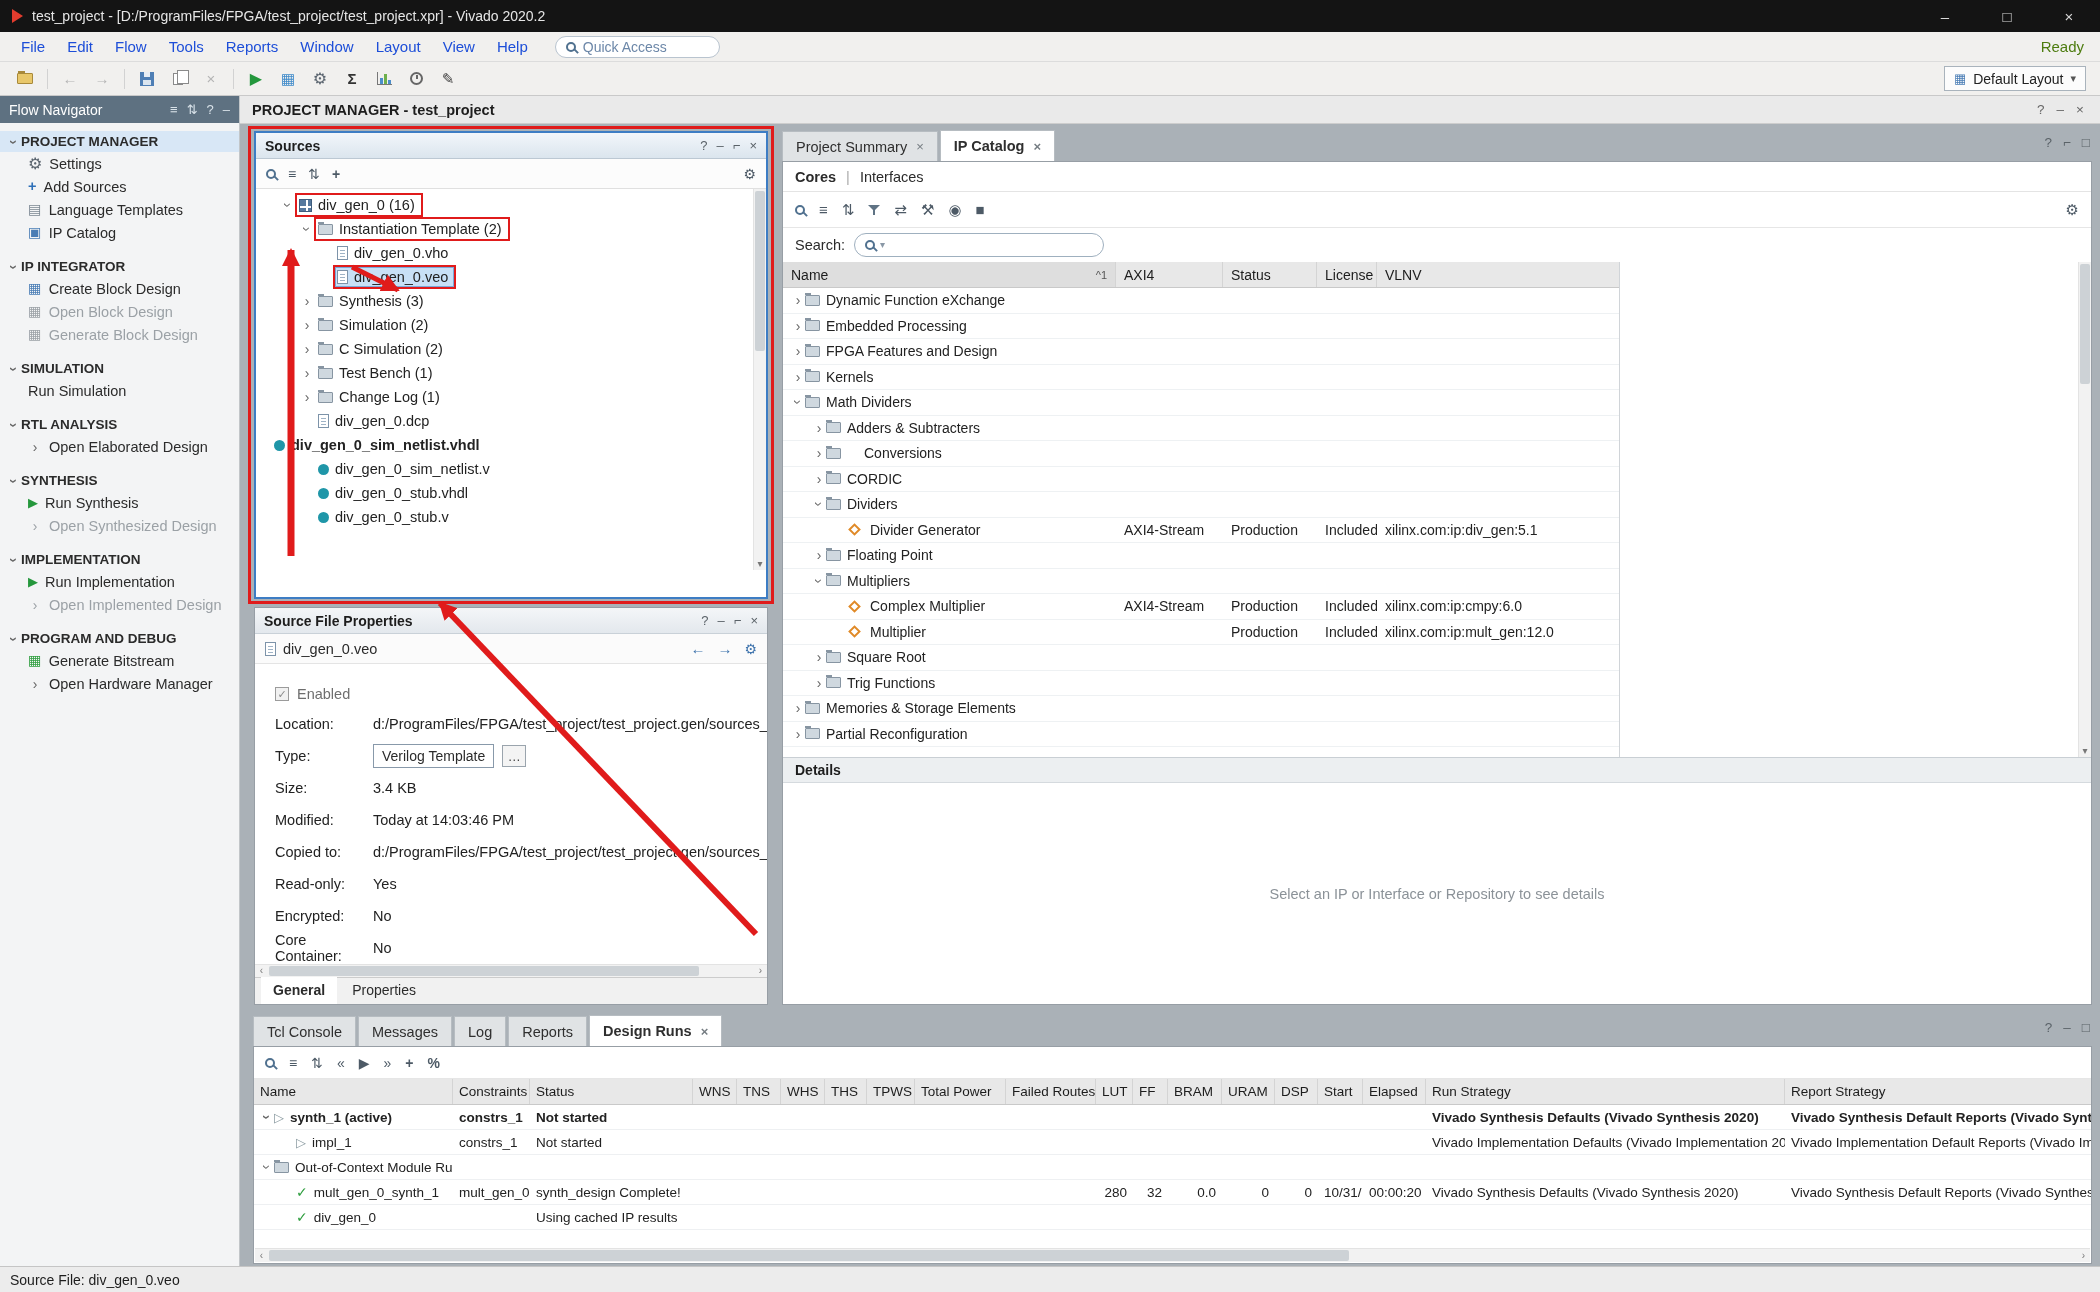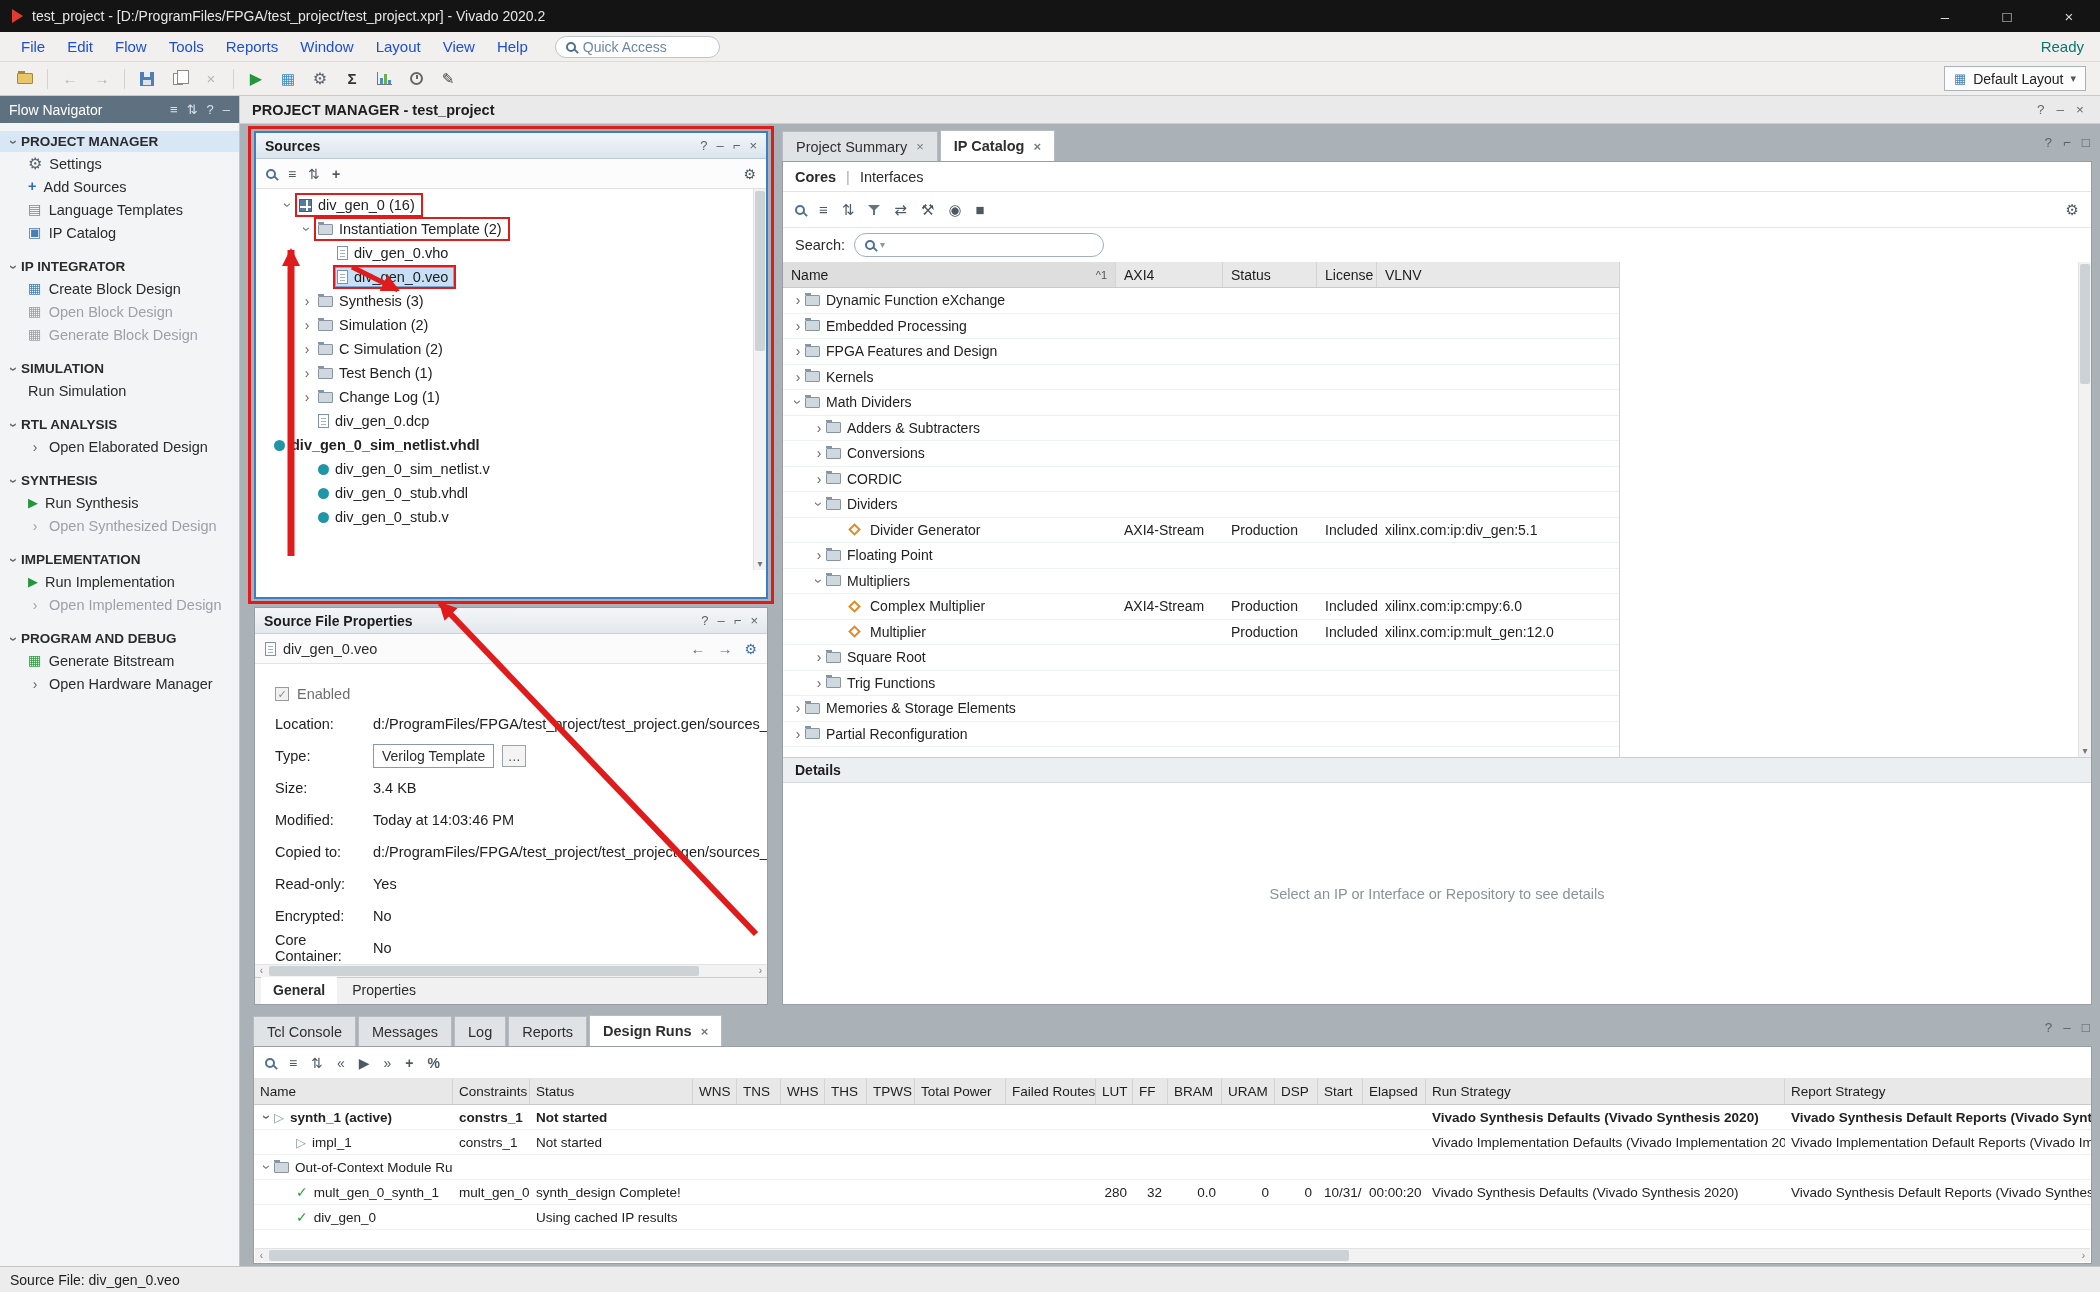--- a/index.html
+++ b/index.html
@@ -15,21 +15,21 @@
   border-left:11px solid #e23c2e;margin-right:9px}
 .win-controls{position:absolute;right:0;top:0;height:100%;display:flex}
 .win-btn{width:62px;height:100%;display:flex;align-items:center;justify-content:center;font-size:15px;color:#d8d8d8}
 
 
 .menubar{position:absolute;top:32px;left:0;width:100%;height:30px;background:#f1f0ee;border-bottom:1px solid #dcdcdc;
   display:flex;align-items:center;padding-left:10px;z-index:9}
 .menu-item{padding:3px 11px;color:#1d4ed8}
 .quick-access{margin-left:16px;display:flex;align-items:center;gap:7px;border:1px solid #b9c4cf;border-radius:11px;
   background:#fff;height:22px;padding:0 10px;width:165px;color:#6c87a8;font-size:14px}
-.ready{position:absolute;right:16px;color:#0f766e}
+.ready{position:absolute;right:16px;color:#4d7c0f}
 
 
 .toolbar{position:absolute;top:62px;left:0;width:100%;height:34px;background:#f1f0ee;border-bottom:1px solid #c9c9c9;
   display:flex;align-items:center;padding-left:10px;gap:2px;z-index:9}
 .tb-btn{min-width:30px;height:27px;display:flex;align-items:center;justify-content:center;font-size:15px;color:#444}
 .tb-btn.dis{color:#b4b4b4}
 .tb-sep{width:1px;height:20px;background:#d2d2d2;margin:0 5px}
 .layout-select{position:absolute;right:14px;display:flex;align-items:center;gap:7px;border:1px solid #a9b3bc;
   background:#fcfcfc;height:25px;padding:0 9px;font-size:14px;color:#222}
 
@@ -732,21 +732,21 @@
               </div>
               <div class="ccell caxi"></div>
               <div class="ccell cstat"></div>
               <div class="ccell clic"></div>
               <div class="ccell cvlnv"></div>
             </div>
             <div class="crow">
               <div class="ccell cname" style="padding-left: 29px;">
                 <span class="ic chevron-right-icon exp">›</span>
                 <span class="ic folder-icon"></span>
-                <span style="margin-left: 6px; text-align: center;">Conversions</span>
+                <span style="margin-left: 23px; text-align: center;">Conversions</span>
               </div>
               <div class="ccell caxi"></div>
               <div class="ccell cstat"></div>
               <div class="ccell clic"></div>
               <div class="ccell cvlnv"></div>
             </div>
             <div class="crow">
               <div class="ccell cname" style="padding-left: 29px;">
                 <span class="ic chevron-right-icon exp">›</span>
                 <span class="ic folder-icon"></span>

